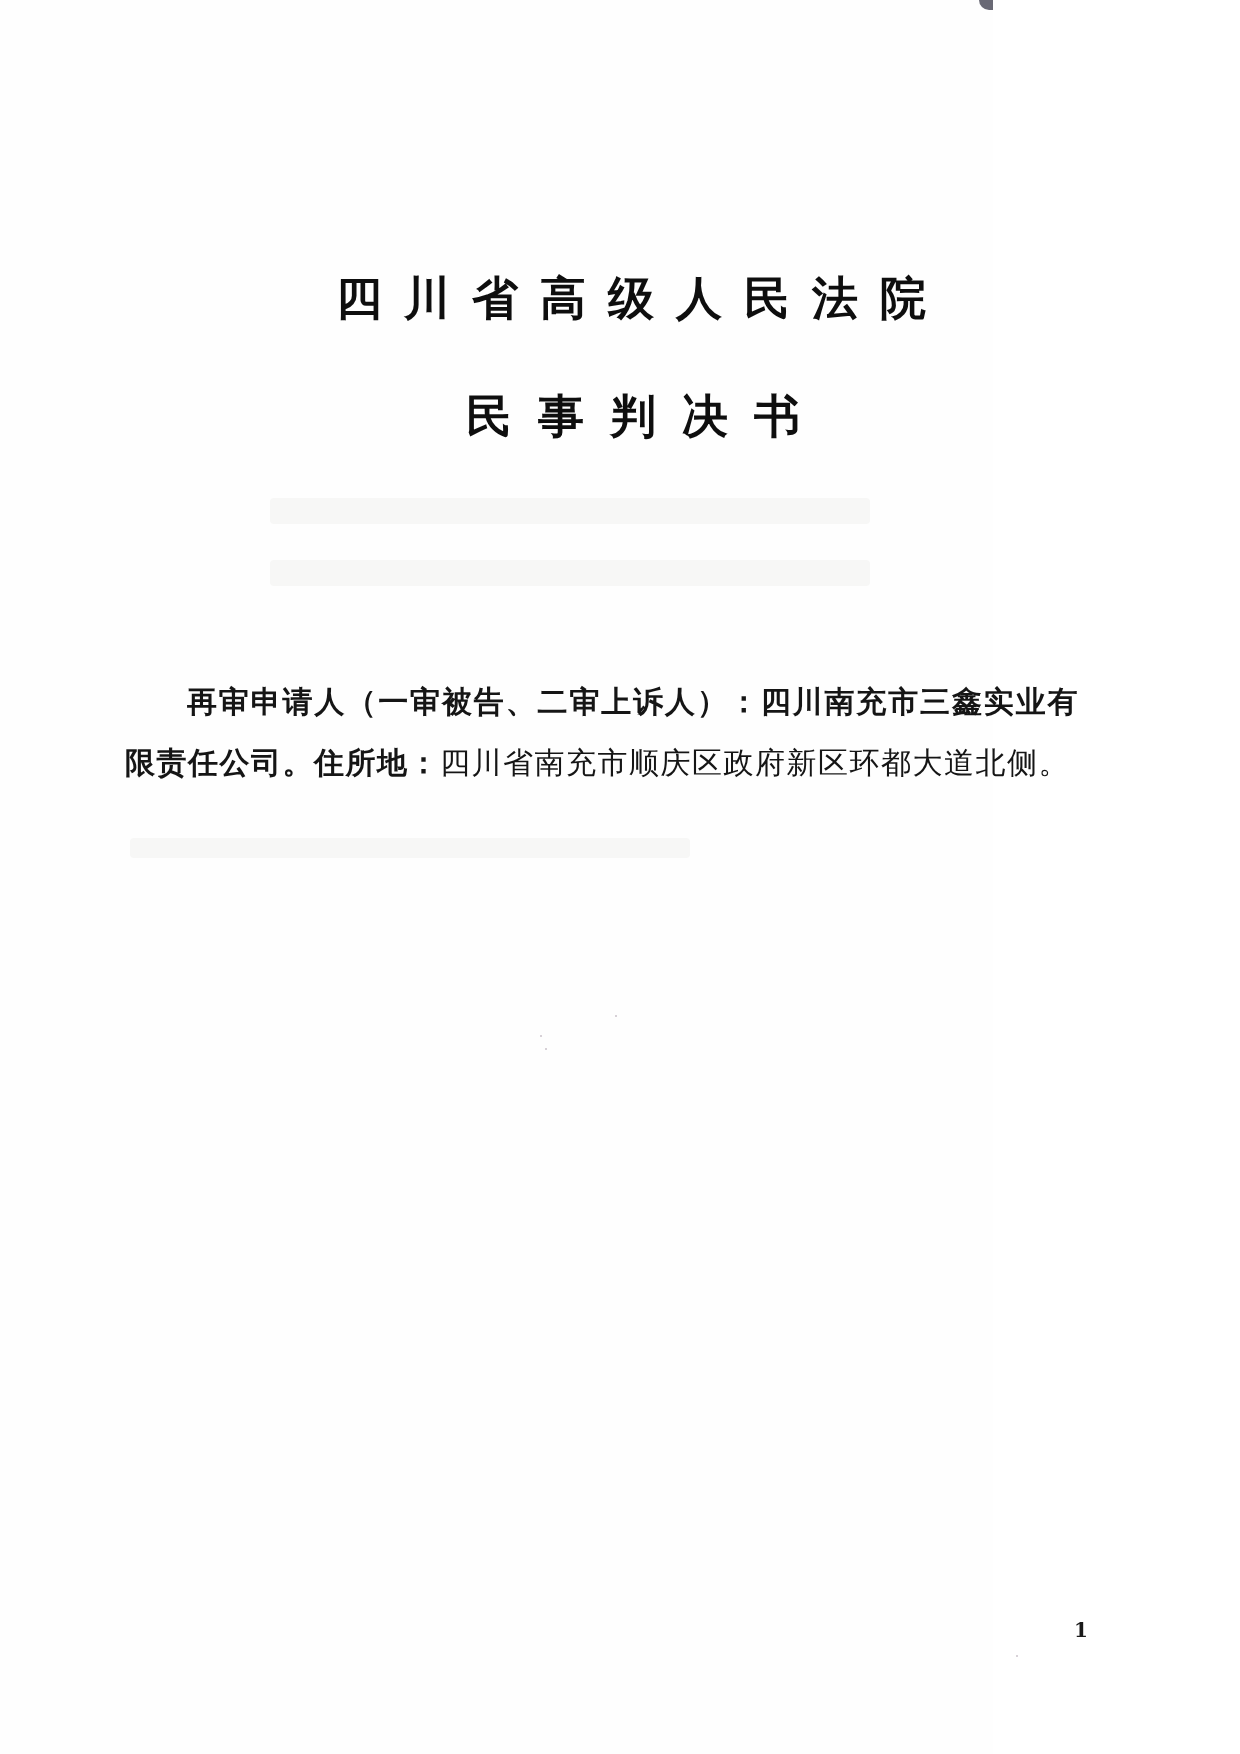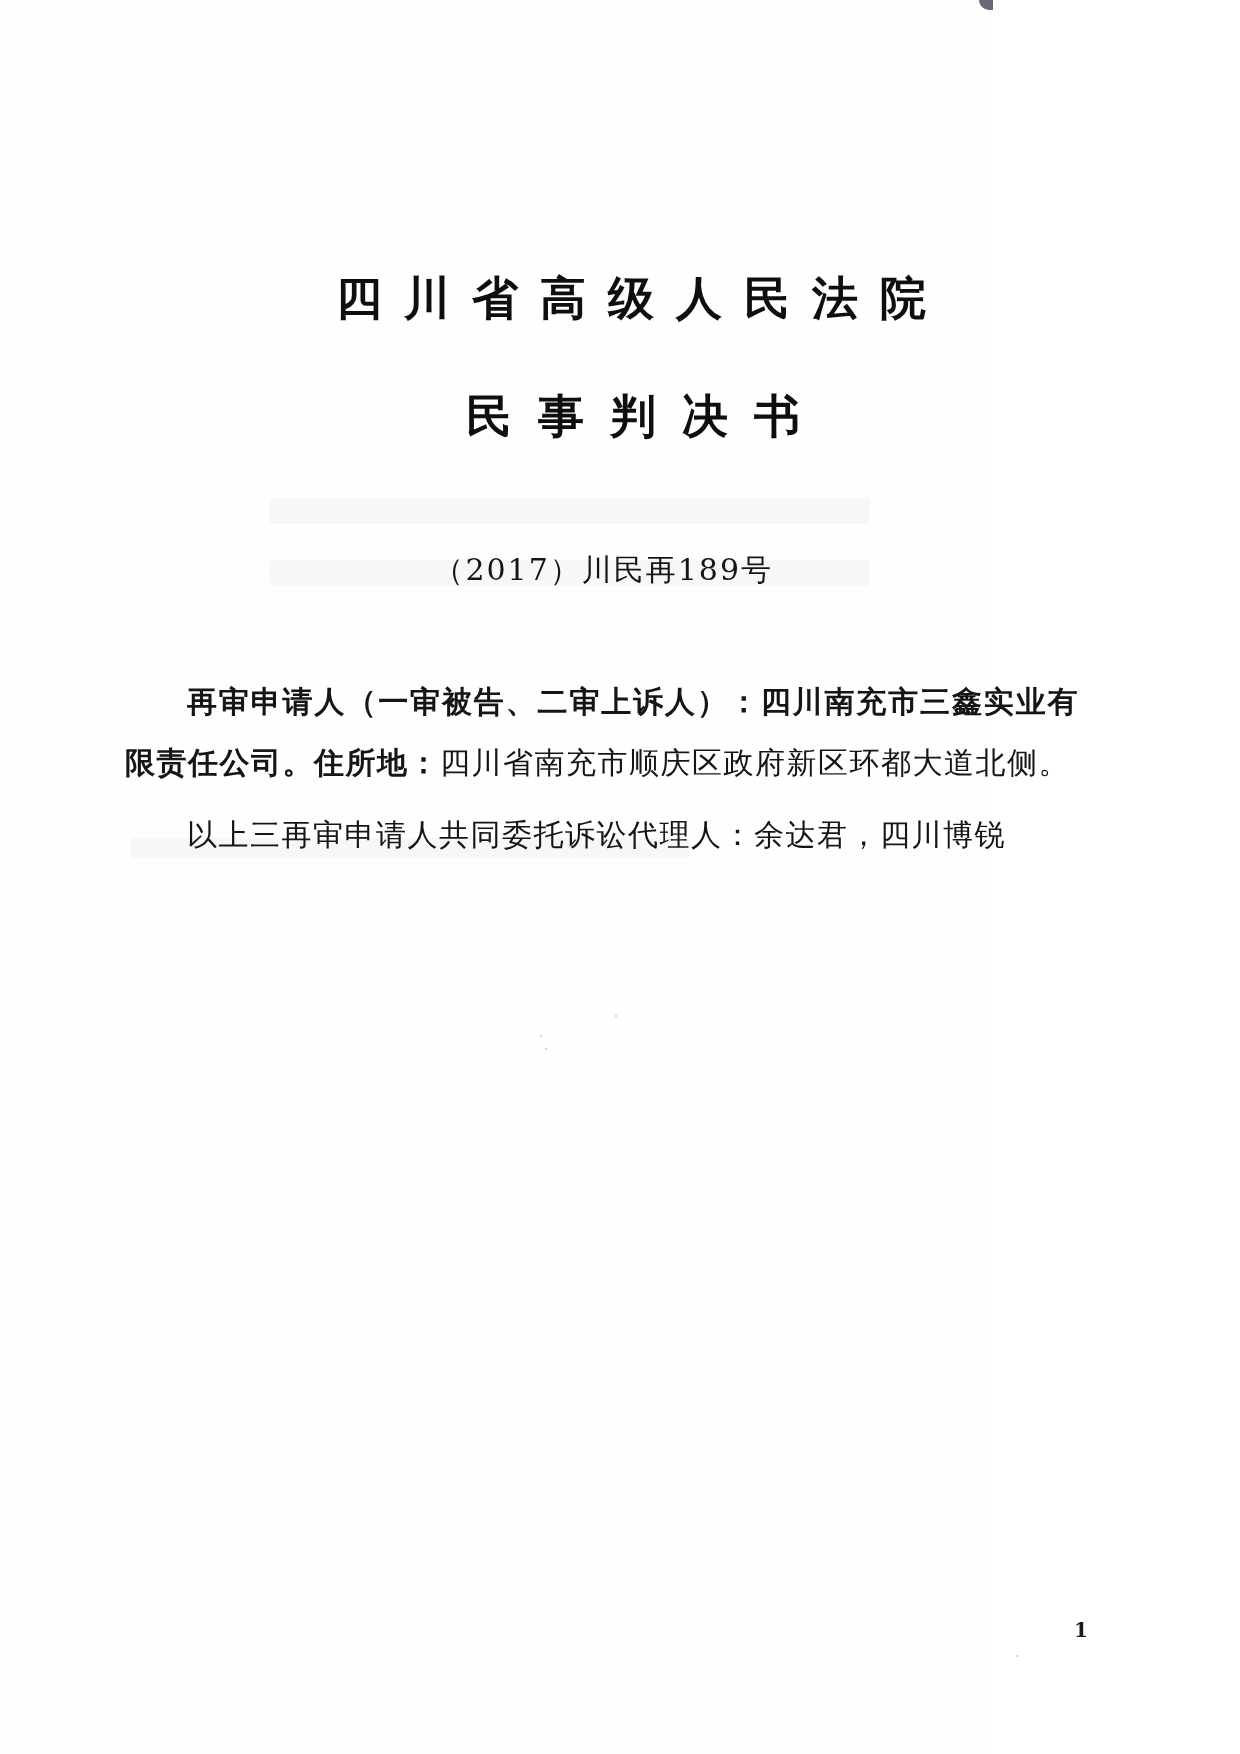--- a/index.html
+++ b/index.html
@@ -125,21 +125,19 @@
   <div class="bleed" style="left:130px;top:838px;width:560px;height:20px;"></div>
 
   <div class="speck" style="left:540px;top:1035px;"></div>
   <div class="speck" style="left:545px;top:1048px;"></div>
   <div class="speck" style="left:615px;top:1015px;"></div>
   <div class="speck" style="left:1016px;top:1655px;"></div>
 
   <div class="title-court">四川省高级人民法院</div>
   <div class="title-doc">民事判决书</div>
 
-  <div class="case-number">（2017）川民再189号</div>
 
   <div class="body-text">
     <p class="bold-lead"><span class="lead">再审申请人（一审被告、二审上诉人）：四川南充市三鑫实业有限责任公司。住所地：</span><span>四川省南充市顺庆区政府新区环都大道北侧。</span></p>
-    <p><span>以上三再审申请人共同委托诉讼代理人：余达君，四川博锐</span></p>
   </div>
 
   <div class="page-number">1</div>
 </div>
 
 </body></html>

